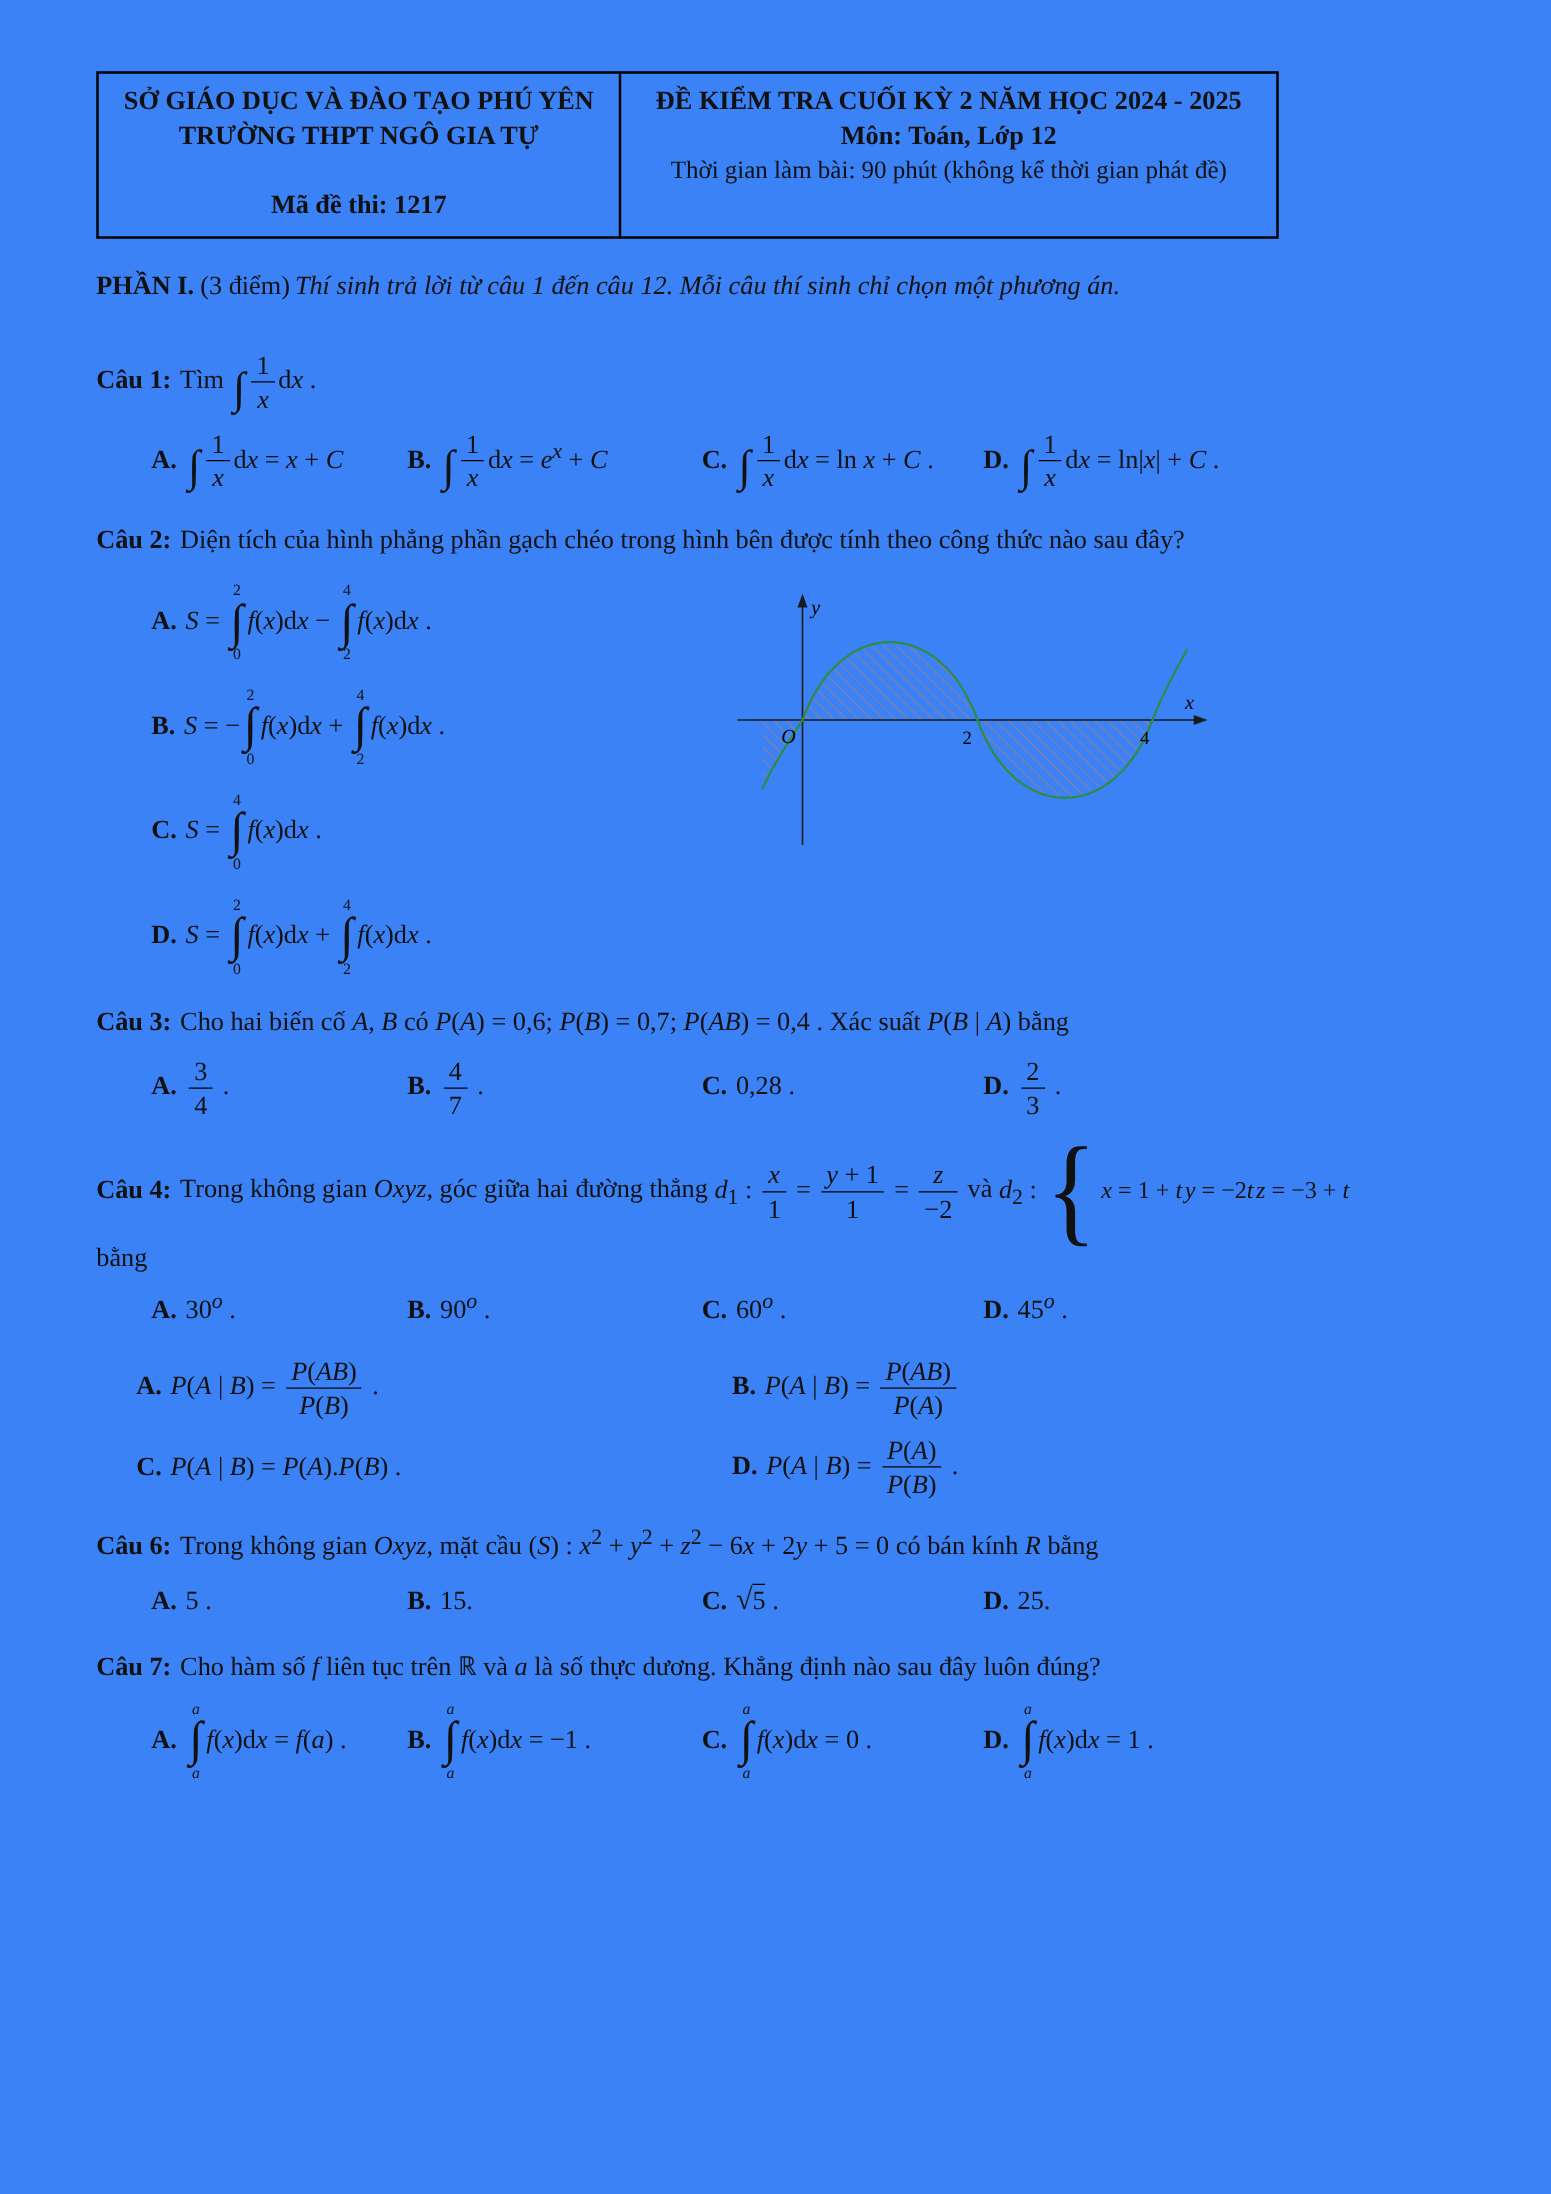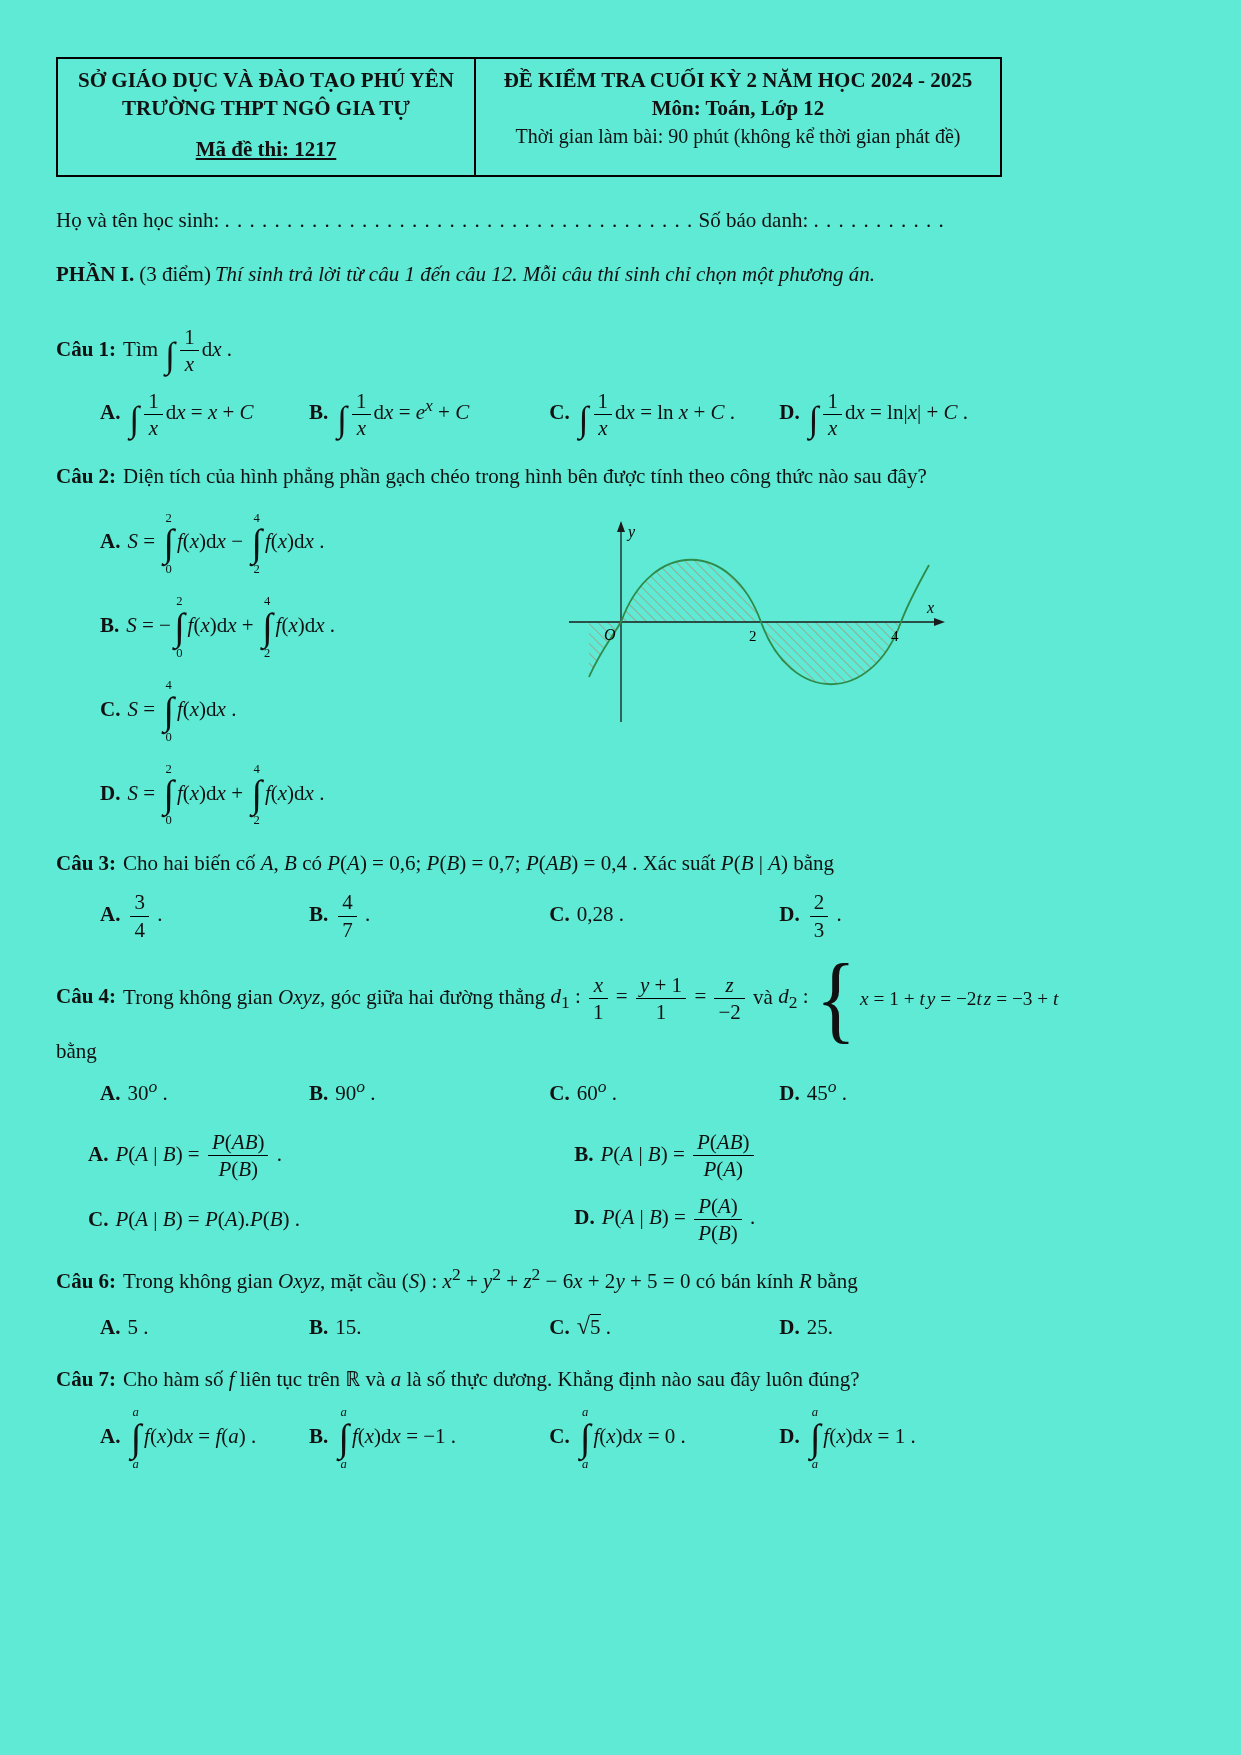--- a/index.html
+++ b/index.html
@@ -1,30 +1,30 @@
 <!DOCTYPE html>
 <html><head>
 <meta charset="utf-8">
 <style>
   * { margin:0; padding:0; box-sizing:border-box; }
   html,body { background:#ffffff; }
   .page{
-    width:1241px; min-height:1755px; background:#5eead4; color:#111;
-    padding:57px 96px 40px 56px;
+    width:1241px; min-height:1755px; background:#3b82f6; color:#111;
+    padding:57px 96px 40px 77px;
     font-family:"Liberation Serif", serif;
     font-size:21px; line-height:1.5;
   }
 
   
   .hdr{ display:flex; width:946px; border:2px solid #000; }
   .hl{ width:418px; border-right:2px solid #000; text-align:center; padding:7px 4px 12px; }
   .hr{ flex:1; text-align:center; padding:7px 8px 12px; }
   .bline{ font-weight:bold; line-height:1.35; display:block; }
   .iline{ font-weight:normal; font-size:20px; line-height:1.35; display:block; }
-  .code{ margin-top:12px;text-decoration:underline; }
+  .code{ margin-top:26px; }
 
   
   .student{ margin-top:28px; }
   .dots{ letter-spacing:1px; }
   .part{ margin-top:22px; }
   .part b{ margin-right:5px; }
   .part i{ margin-left:4px; }
 
   
   .q{ margin-top:20px; }
@@ -77,26 +77,20 @@
       <span class="bline">TRƯỜNG THPT NGÔ GIA TỰ</span>
       <span class="bline code">Mã đề thi: 1217</span>
     </div>
     <div class="hr">
       <span class="bline">ĐỀ KIỂM TRA CUỐI KỲ 2 NĂM HỌC 2024 - 2025</span>
       <span class="bline">Môn: Toán, Lớp 12</span>
       <span class="iline">Thời gian làm bài: 90 phút (không kể thời gian phát đề)</span>
     </div>
   </div>
 
-  <p class="student">
-    <span>Họ và tên học sinh:</span>
-    <span class="dots">. . . . . . . . . . . . . . . . . . . . . . . . . . . . . . . . . . . . . .</span>
-    <span>Số báo danh:</span>
-    <span class="dots">. . . . . . . . . . .</span>
-  </p>
 
   <p class="part">
     <b>PHẦN I.</b><span>(3 điểm)</span><i>Thí sinh trả lời từ câu 1 đến câu 12. Mỗi câu thí sinh chỉ chọn một phương án.</i>
   </p>
 
   <section class="q first">
     <p class="stem"><b class="ql">Câu 1:</b><span>Tìm <span class="math"><span class="mint0">∫</span><span class="mfrac">
               <span class="num">1</span>
               <span class="den"><i>x</i></span>
             </span><span class="up"><i>d</i></span><i>x</i> .</span></span></p>

